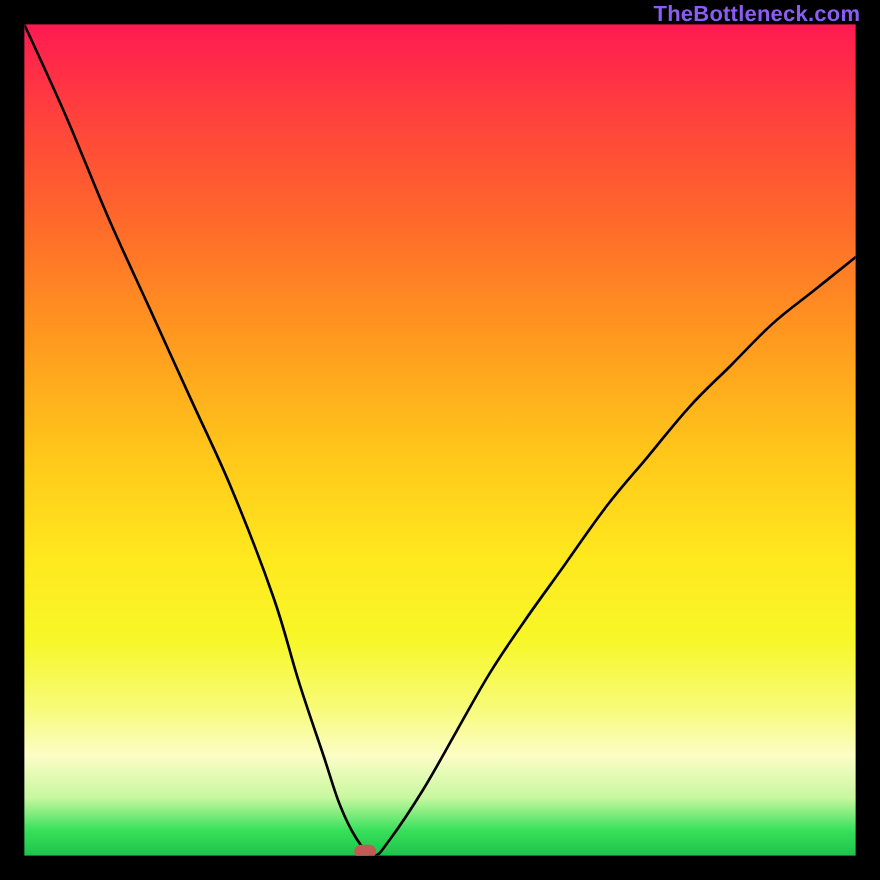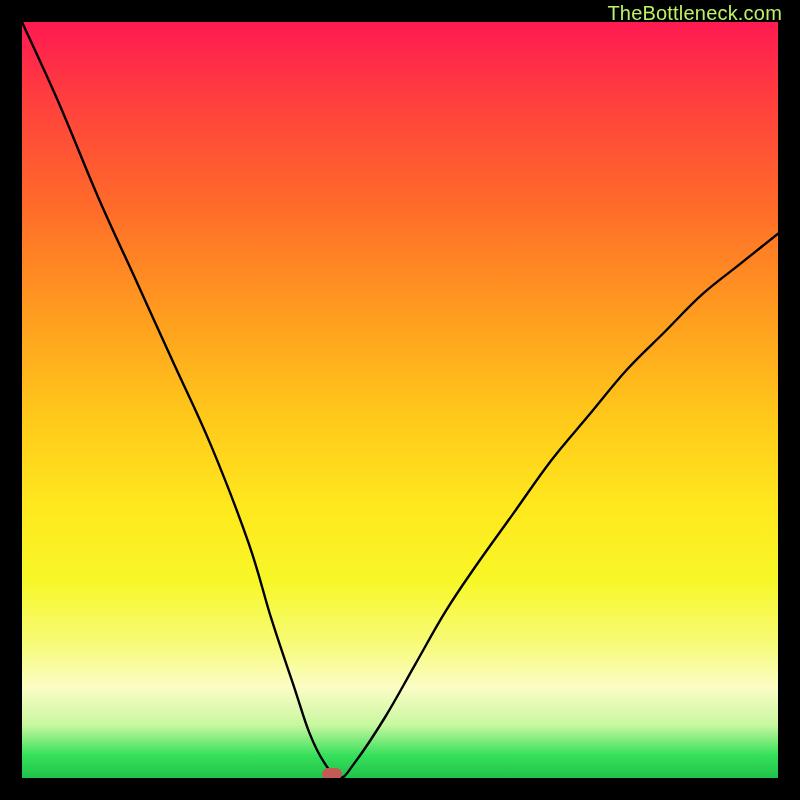--- a/index.html
+++ b/index.html
@@ -46,23 +46,23 @@
   .curve-svg {
     position: absolute;
     inset: 0;
     width: 100%;
     height: 100%;
   }
   .watermark {
     position: absolute;
     top: 2px;
     right: 18px;
-    color: #bef264;
+    color: #8b5cf6;
     font-size: 20px;
-    font-weight: 400;
+    font-weight: 700;
     letter-spacing: 0.2px;
     user-select: none;
   }
   .marker {
     position: absolute;
     width: 20px;
     height: 12px;
     border-radius: 6px;
     transform: translate(-50%, -50%);
   }

